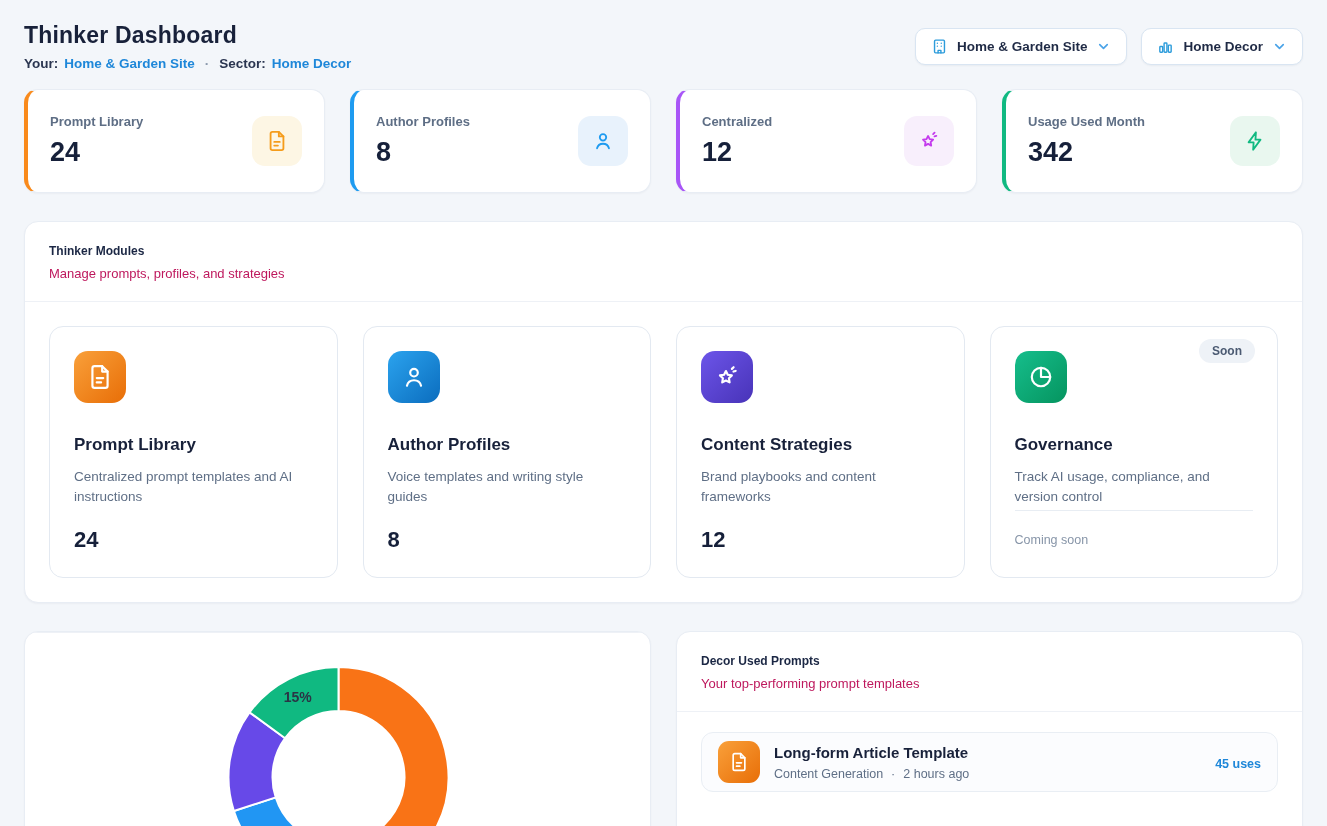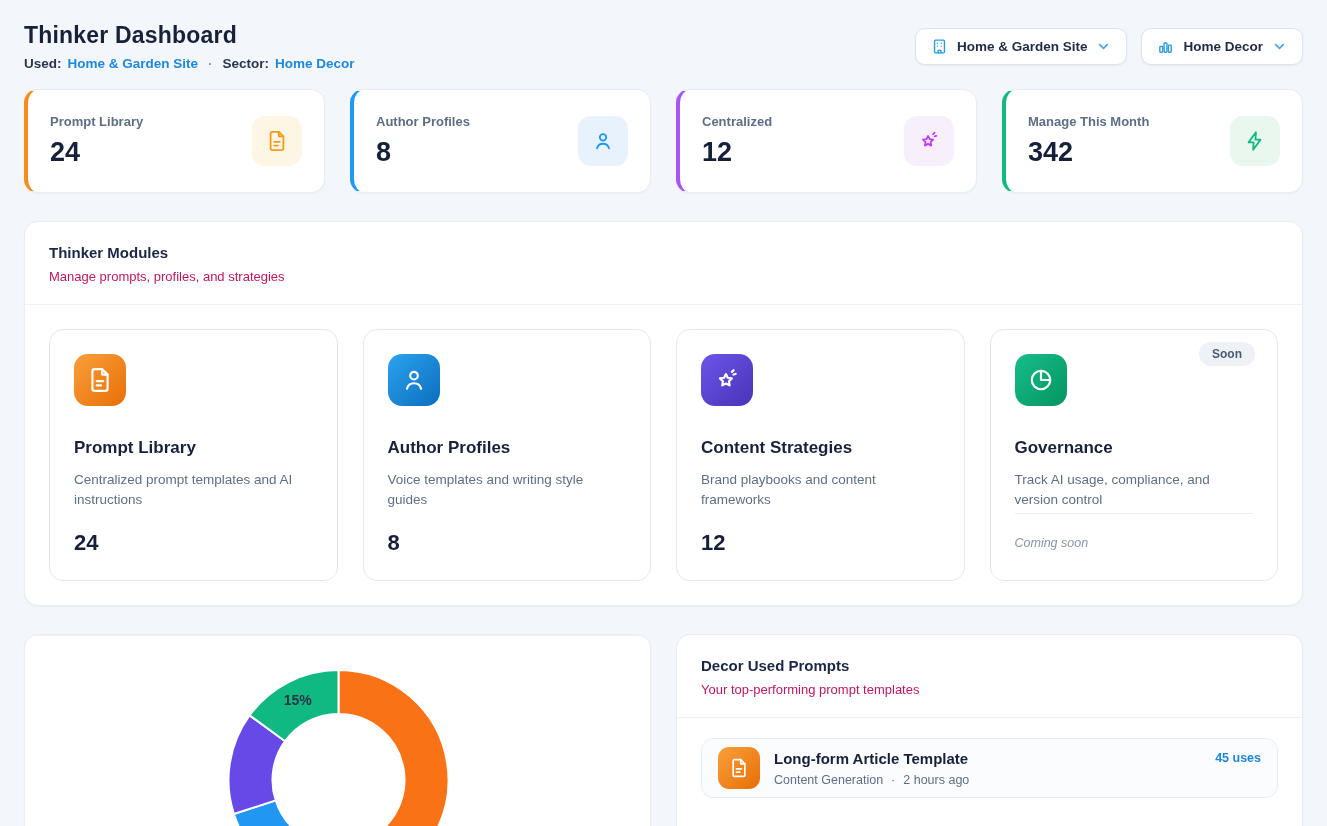--- a/index.html
+++ b/index.html
@@ -38,71 +38,71 @@
   .stat-label { font-size: 13px; font-weight: 600; color: #5E6E85; margin-bottom: 8px; }
   .stat-value { font-size: 27px; font-weight: 800; color: #16203A; }
   .stat-icon-box { width: 50px; height: 50px; border-radius: 13px; display: flex; align-items: center; justify-content: center; }
 
   
   .panel {
     background: #fff; border: 1px solid #E8EDF4; border-radius: 14px;
     box-shadow: 0 1px 2px rgba(23,36,61,.04); overflow: hidden;
   }
   .panel-head { padding: 22px 24px 20px; }
-  .panel-title { font-size: 15px; font-weight: 700; color: #1B2744; margin-bottom: 8px; }
+  .panel-title { font-size: 12px; font-weight: 700; color: #1B2744; margin-bottom: 8px; }
   .panel-subtitle { font-size: 13px; font-weight: 500; color: #be185d; }
   .panel-divider { height: 1px; background: #EEF1F6; }
   .panel-body { padding: 24px; }
 
   .modules-panel { margin-bottom: 28px; }
   .modules-grid { display: grid; grid-template-columns: repeat(4, 1fr); gap: 25px; }
   .module-card {
     border: 1px solid #E3E9F1; border-radius: 14px; background: #fff;
     padding: 24px; height: 252px; position: relative; cursor: pointer;
   }
   .module-icon-tile { width: 52px; height: 52px; border-radius: 14px; display: flex; align-items: center; justify-content: center; margin-bottom: 32px; }
   .module-title { font-size: 17px; font-weight: 800; color: #18213A; margin-bottom: 12px; }
   .module-desc { font-size: 13.5px; font-weight: 500; color: #5F6F86; line-height: 1.5; }
   .module-count { position: absolute; left: 24px; bottom: 24px; font-size: 22px; font-weight: 800; color: #16203A; }
   .soon-badge {
     position: absolute; top: 12px; right: 22px;
     background: #EEF2F7; color: #4B5A72; font-size: 12px; font-weight: 700;
     padding: 5px 13px; border-radius: 999px;
   }
   .module-footer-divider { position: absolute; left: 24px; right: 24px; bottom: 66px; height: 1px; background: #E8EDF3; }
-  .coming-soon { position: absolute; left: 24px; bottom: 30px; font-size: 12.5px; font-weight: 500; color: #8795A8; font-style: italic; }
+  .coming-soon { position: absolute; left: 24px; bottom: 30px; font-size: 12.5px; font-weight: 500; color: #8795A8; }
 
   
   .bottom-row { display: grid; grid-template-columns: 1fr 1fr; gap: 25px; }
   .bottom-panel { height: 560px; }
   .chart-area { position: relative; height: 420px; }
   .chart-area svg { display: block; margin: 0 auto; }
 
   .prompt-list { padding: 20px 24px; display: flex; flex-direction: column; gap: 14px; }
   .prompt-item {
     display: flex; align-items: center; gap: 14px;
     background: #FBFCFE; border: 1px solid #E9EEF4; border-radius: 12px;
     padding: 8px 16px; cursor: pointer;
   }
   .prompt-item-icon { width: 42px; height: 42px; border-radius: 11px; flex: 0 0 auto; display: flex; align-items: center; justify-content: center; }
   .prompt-item-main { flex: 1; min-width: 0; }
   .prompt-item-title { font-size: 15px; font-weight: 800; color: #18213A; margin-bottom: 6px; }
   .prompt-item-sub { font-size: 12.5px; font-weight: 500; color: #5F6F86; display: flex; align-items: center; gap: 8px; }
-  .prompt-item-uses { font-size: 12.5px; font-weight: 800; color: #1E87D9; align-self: flex-start; margin-top: 4px; }
+  .prompt-item-uses { font-size: 12.5px; font-weight: 800; color: #1E87D9; align-self: flex-start; margin-top: 16px; }
 </style>
 </head>
 <body>
 
 <div class="container">
 
   <div class="header-row">
     <div>
       <div class="page-title">Thinker Dashboard</div>
       <div class="site-line">
-        <span>Used:</span>
+        <span>Your:</span>
         <span class="link">Home &amp; Garden Site</span>
         <span class="dot-sep">·</span>
         <span>Sector:</span>
         <span class="link">Home Decor</span>
       </div>
     </div>
     <div class="header-actions">
       <button class="dropdown-btn">
         <span>
           <svg width="17" height="17" viewBox="0 0 24 24" fill="none" stroke="#2D9CDB" stroke-width="2" stroke-linecap="round" stroke-linejoin="round">
@@ -172,21 +172,21 @@
       <div class="stat-icon-box" style="background-color: rgb(248, 239, 252);">
         <svg width="22" height="22" viewBox="0 0 24 24" fill="none" stroke="#C43BED" stroke-width="2" stroke-linecap="round" stroke-linejoin="round">
             <path d="M11 6.5l1.7 3.4 3.8.6-2.7 2.7.6 3.8-3.4-1.8-3.4 1.8.6-3.8-2.7-2.7 3.8-.6z"></path>
             <path d="M16.5 4.5l1.6-1.6M18 7l2-.6"></path>
           </svg>
       </div>
     </div>
 
     <div class="stat-card" style="border-left-color: rgb(16, 185, 129);">
       <div>
-        <div class="stat-label">Manage This Month</div>
+        <div class="stat-label">Usage Used Month</div>
         <div class="stat-value">342</div>
       </div>
       <div class="stat-icon-box" style="background-color: rgb(233, 247, 239);">
         <svg width="22" height="22" viewBox="0 0 24 24" fill="none" stroke="#10B981" stroke-width="2" stroke-linecap="round" stroke-linejoin="round">
             <path d="M13 2.5L5 13.5h5.5L10 21.5l8-11h-5.5z"></path>
           </svg>
       </div>
     </div>
   </div>
 

